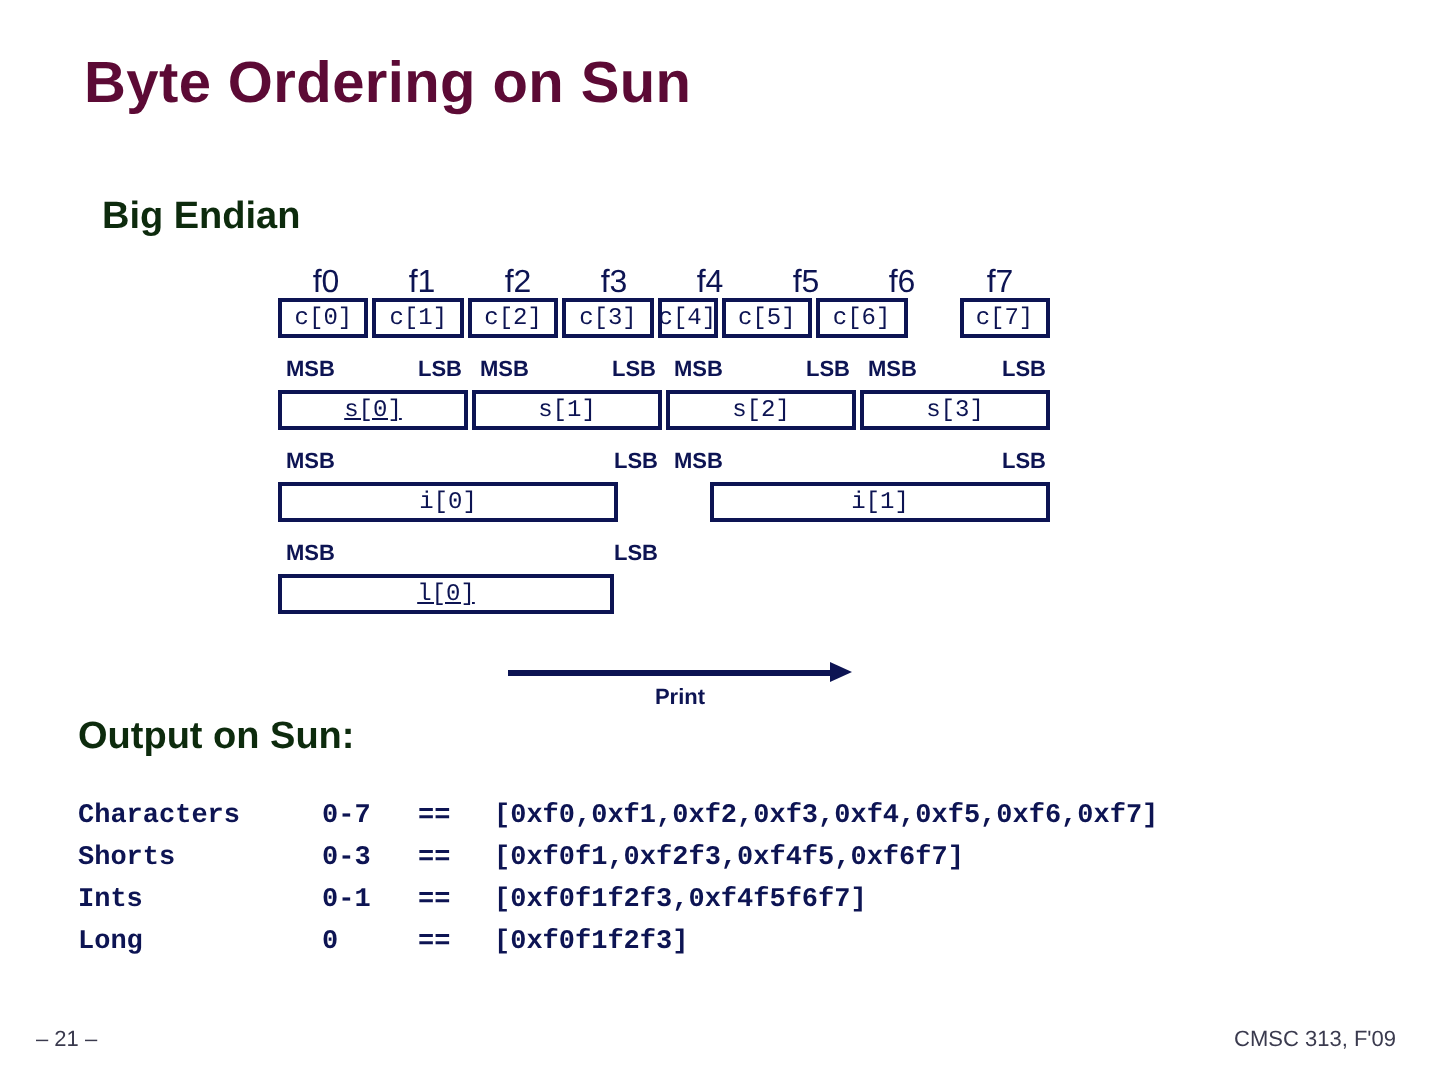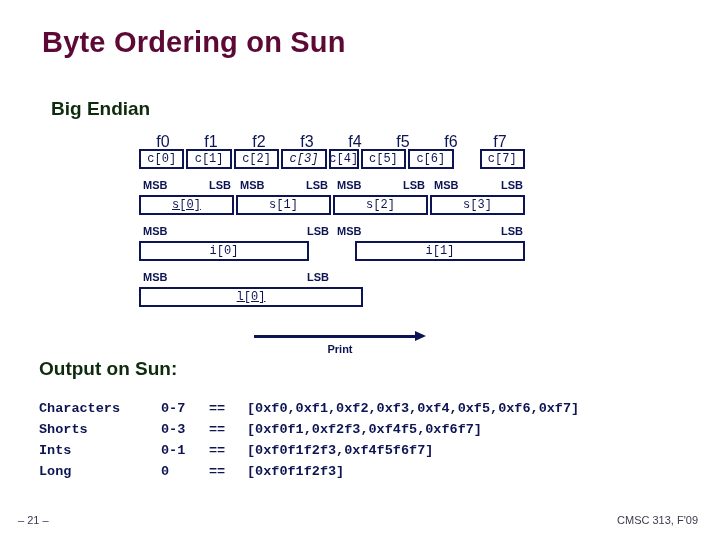--- a/index.html
+++ b/index.html
@@ -177,21 +177,21 @@
     <span class="tick-label" style="left:192px;width:48px;">f4</span>
     <span class="tick-label" style="left:240px;width:48px;">f5</span>
     <span class="tick-label" style="left:288px;width:48px;">f6</span>
     <span class="tick-label" style="left:336px;width:50px;">f7</span>
   </div>
 
   <div class="cell-row">
     <div class="cell" style="width:47px;">c[0]</div>
     <div class="cell" style="width:47px;">c[1]</div>
     <div class="cell" style="width:47px;">c[2]</div>
-    <div class="cell" style="width:47px;font-style:italic;">c[3]</div>
+    <div class="cell" style="width:47px;">c[3]</div>
     <div class="cell" style="width:30px;">c[4]</div>
     <div class="cell" style="width:47px;">c[5]</div>
     <div class="cell" style="width:47px;">c[6]</div>
     <div class="cell" style="width:47px;margin-left:24px;">c[7]</div>
   </div>
 
   <div class="row-gap"></div>
 
   <div class="tick-row">
     <span class="tick-label bold" style="left:4px;width:44px;">MSB</span>
@@ -226,21 +226,21 @@
   </div>
 
   <div class="row-gap"></div>
 
   <div class="tick-row">
     <span class="tick-label bold" style="left:4px;width:90px;">MSB</span>
     <span class="tick-label bold right" style="left:94px;width:96px;">LSB</span>
   </div>
 
   <div class="cell-row">
-    <div class="cell" style="width:224px;text-decoration:underline;">l[0]</div>
+    <div class="cell" style="width:168px;text-decoration:underline;">l[0]</div>
   </div>
 
 </div>
 
 <div id="print-arrow-wrap">
   <div id="print-arrow-line"></div>
   <div id="print-arrow-head"></div>
   <div id="print-arrow-label">Print</div>
 </div>
 

